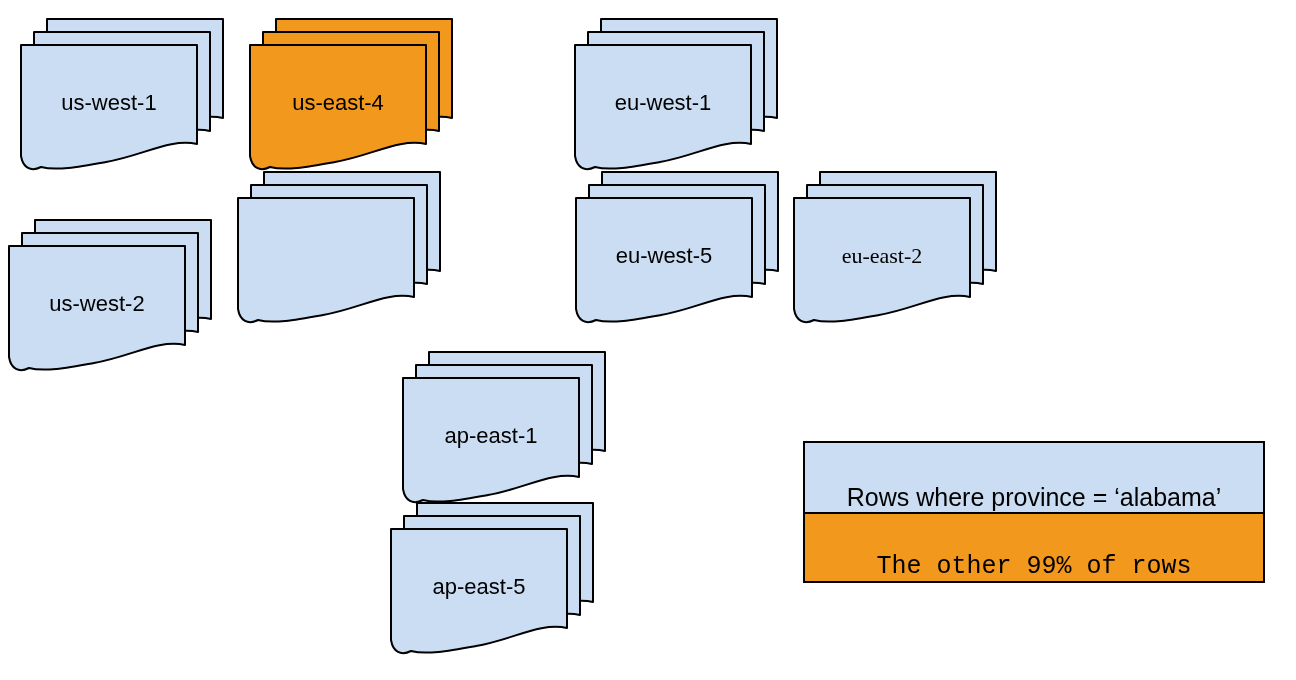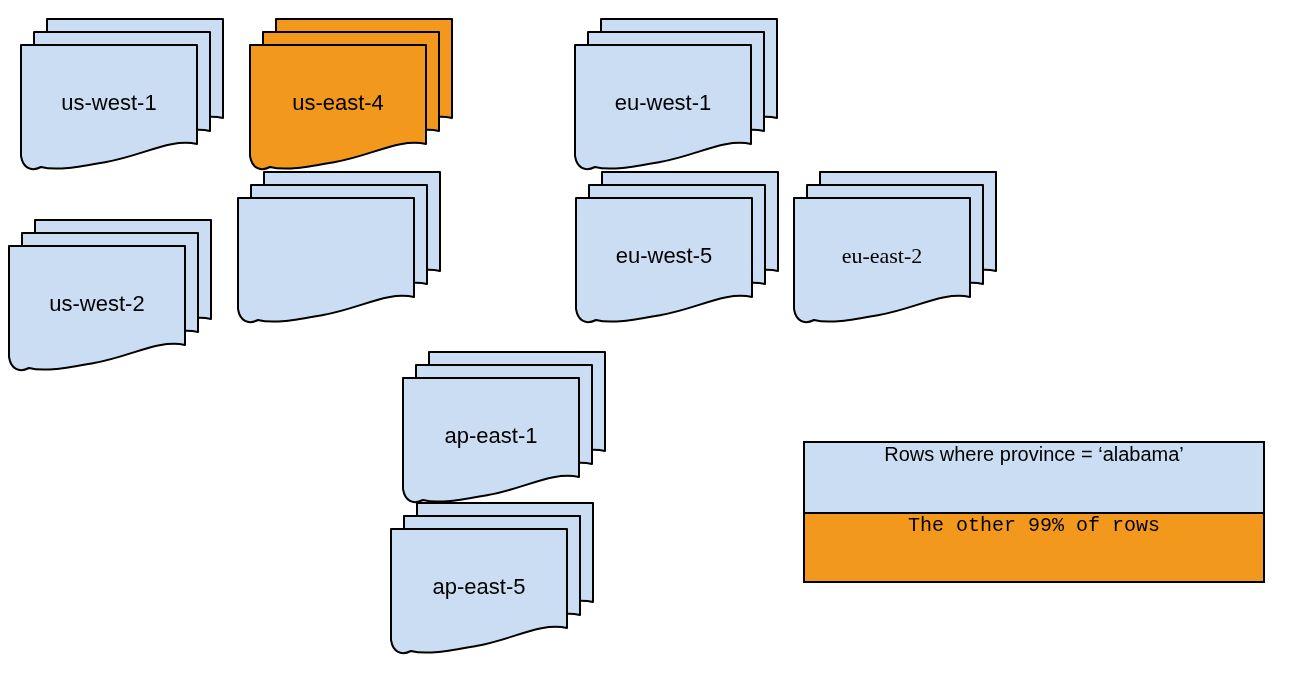--- a/index.html
+++ b/index.html
@@ -54,23 +54,23 @@
   }
   .legend {
     position: absolute;
     box-sizing: border-box;
     border: 2px solid var(--stroke-color, #000000);
   }
   .legend-row {
     box-sizing: border-box;
     height: 50%;
     display: flex;
-    align-items: flex-start;
+    align-items: flex-end;
     justify-content: center;
-    font-size: 20px;
+    font-size: 25px;
     color: var(--text-color, #000000);
     background: var(--region-fill, #cbddf2);
   }
   .legend-row.highlight {
     background: var(--highlight-fill, #f2981d);
     border-top: 2px solid var(--stroke-color, #000000);
     font-family: Liberation Mono, monospace;
   }
 </style>
 </head>

